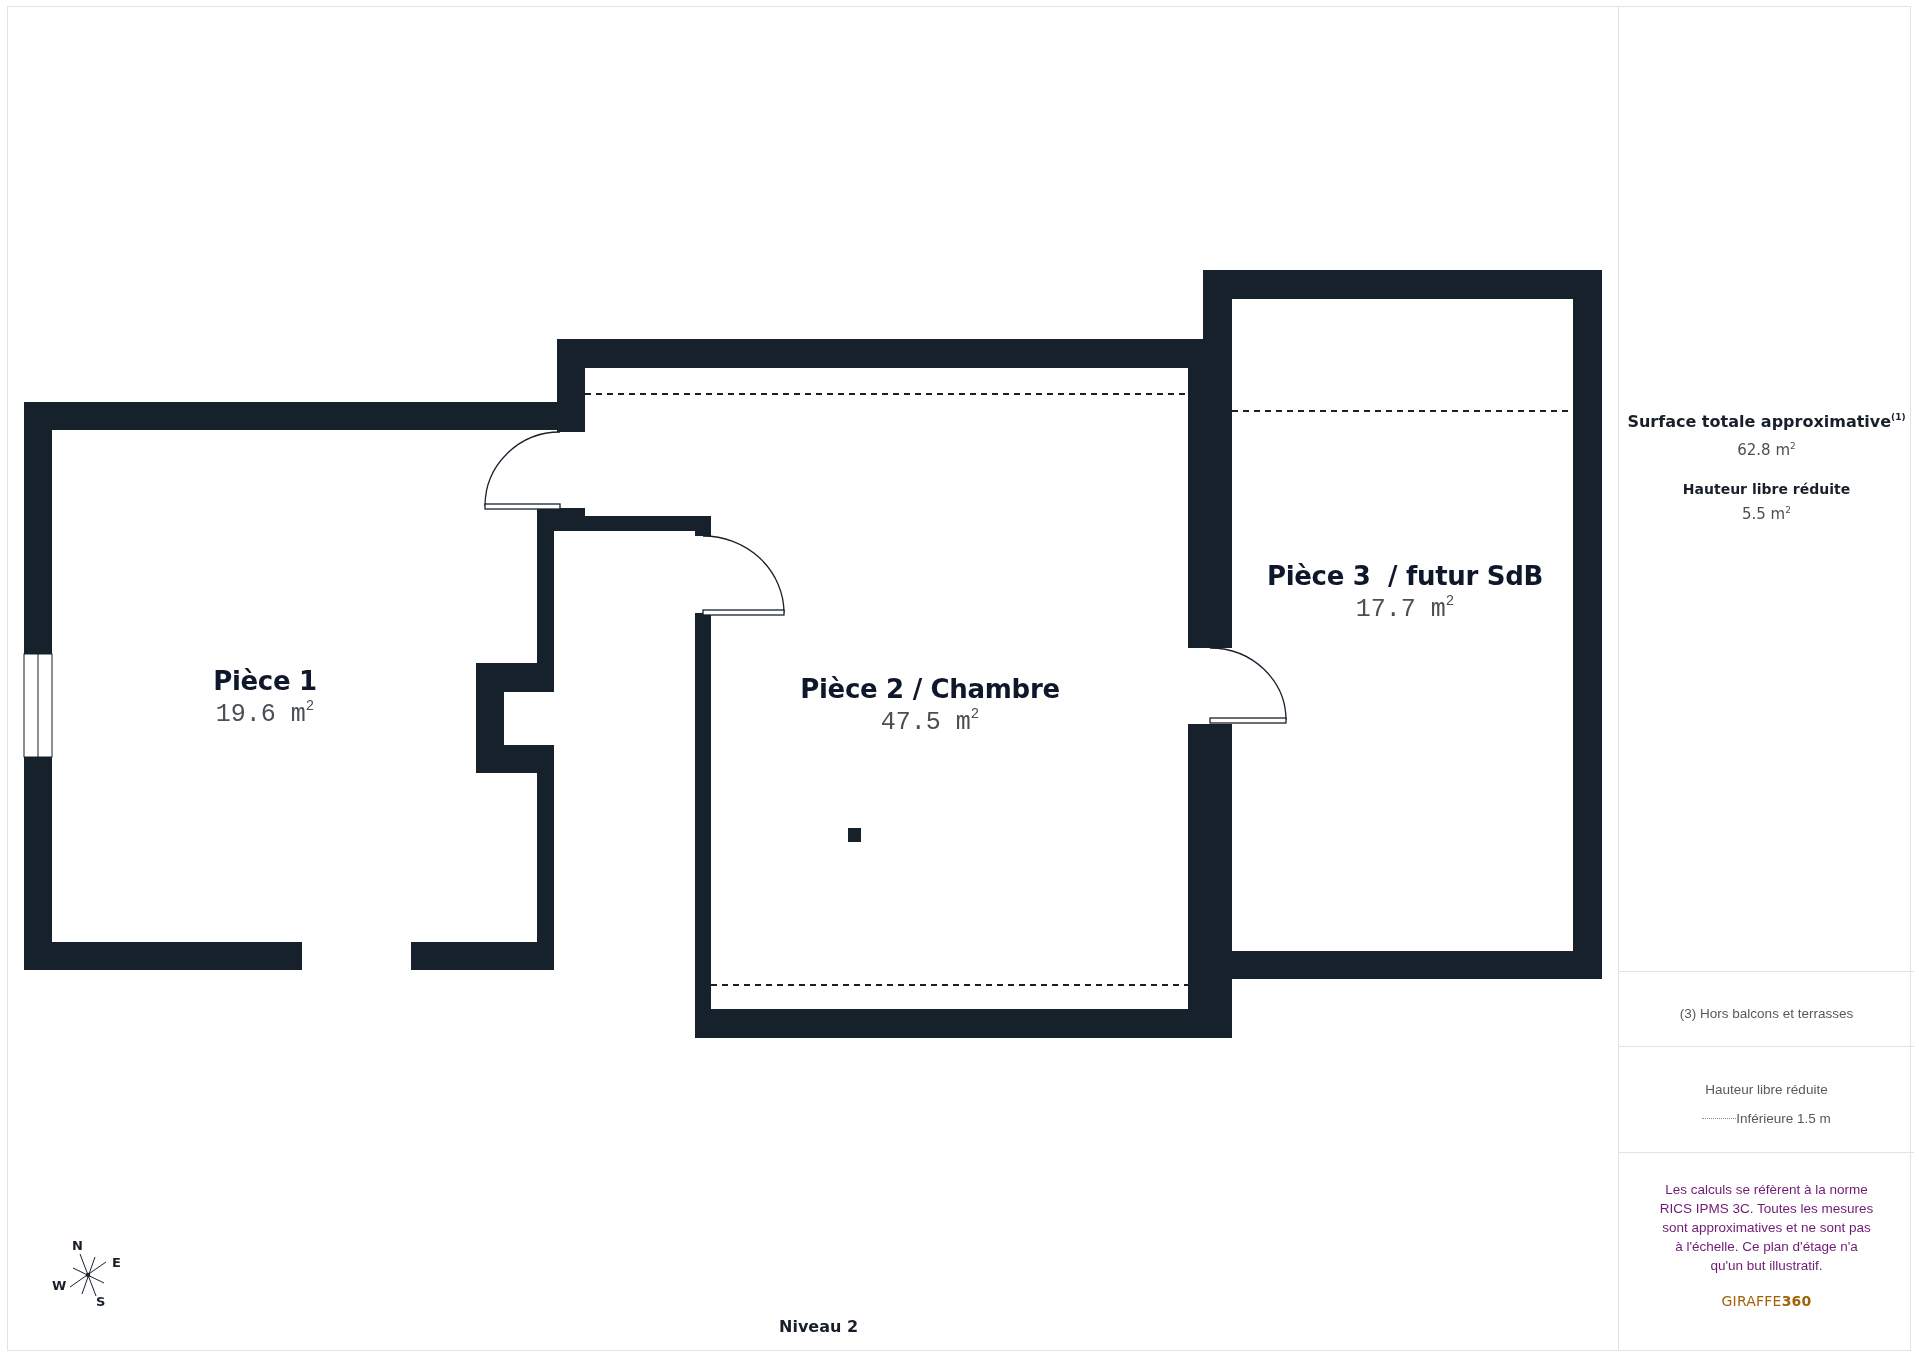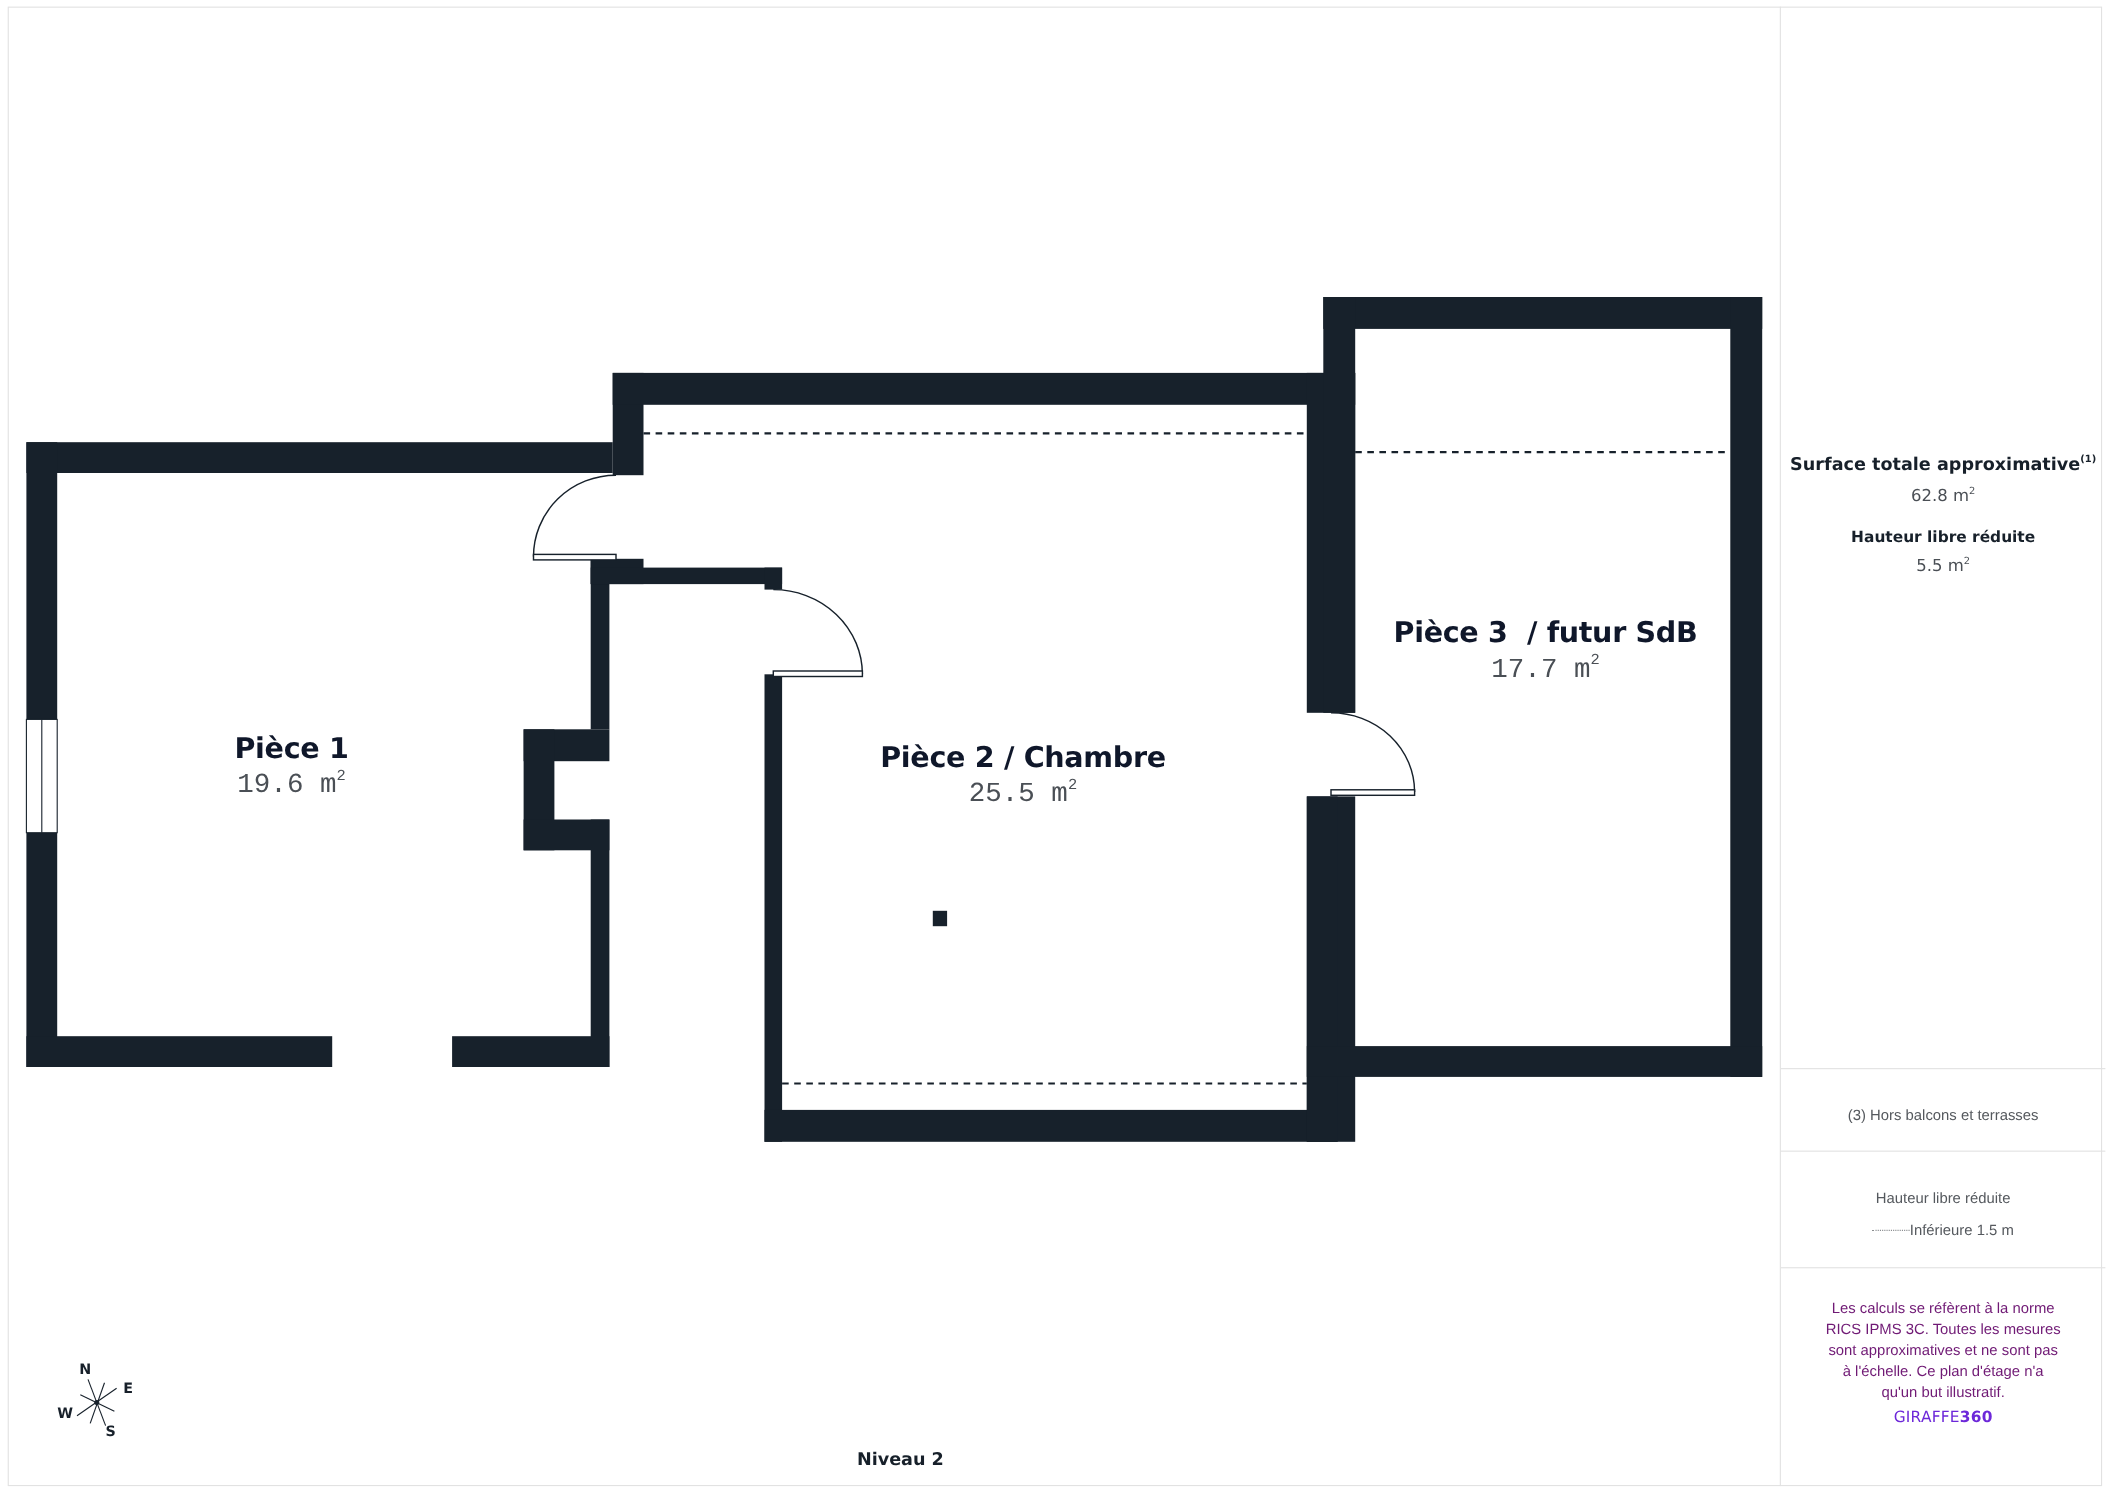--- a/index.html
+++ b/index.html
@@ -19,21 +19,21 @@
     .divider { position: absolute; left: 0; width: 100%; height: 0; border-top: 1.5px solid #e2e2e2; }
     .summary-title { font-family: "DejaVu Sans", sans-serif; font-weight: bold; font-size: 16px; color: #17202a; }
     .summary-title sup { font-size: 9px; vertical-align: 7px; }
     .summary-value { font-family: "DejaVu Sans", sans-serif; font-size: 15px; color: #4a4f55; margin-top: 10px; }
     .summary-value sup { font-size: 9px; vertical-align: 6px; }
     .summary-sub { font-family: "DejaVu Sans", sans-serif; font-weight: bold; font-size: 14px; color: #17202a; margin-top: 22px; }
     .note { font-family: "Liberation Sans", sans-serif; font-size: 13.5px; color: #55595e; }
     .legend-row { display: flex; justify-content: center; align-items: center; margin-top: 14px; }
     .legend-dots { width: 34px; border-top: 1.5px dotted #8a8d90; height: 0; }
     .disclaimer { font-family: "Liberation Sans", sans-serif; font-size: 13.5px; color: #701a75; line-height: 19px; padding: 0 40px; }
-    .brand { font-family: "DejaVu Sans", sans-serif; font-size: 14px; color: #6d28d9; margin-top: 6px; letter-spacing: 0.2px; }
+    .brand { font-family: "DejaVu Sans", sans-serif; font-size: 14px; color: #a16207; margin-top: 18px; letter-spacing: 0.2px; }
     .brand b { font-weight: bold; }
   </style>
 </head>
 <body>
 
 <div class="frame"></div>
 
 <div class="plan-area">
   <svg class="plan" width="1618" height="1358" viewBox="0 0 1618 1358">
     <g fill="#17212b">
@@ -103,21 +103,21 @@
   <span class="compass-letter" style="left:52px; top:1278px;">W</span>
   <span class="compass-letter" style="left:96px; top:1294px;">S</span>
 
   <div class="room-label" style="left:265px; top:666px;">
     <div class="room-name">Pièce 1</div>
     <div class="room-area"><span>19.6 m</span><sup>2</sup></div>
   </div>
 
   <div class="room-label" style="left:930px; top:674px;">
     <div class="room-name">Pièce 2 / Chambre</div>
-    <div class="room-area"><span>25.5 m</span><sup>2</sup></div>
+    <div class="room-area"><span>47.5 m</span><sup>2</sup></div>
   </div>
 
   <div class="room-label" style="left:1405px; top:561px;">
     <div class="room-name" style="white-space:pre;">Pièce 3  / futur SdB</div>
     <div class="room-area"><span>17.7 m</span><sup>2</sup></div>
   </div>
 
   <div class="level-label">Niveau 2</div>
 </div>
 

